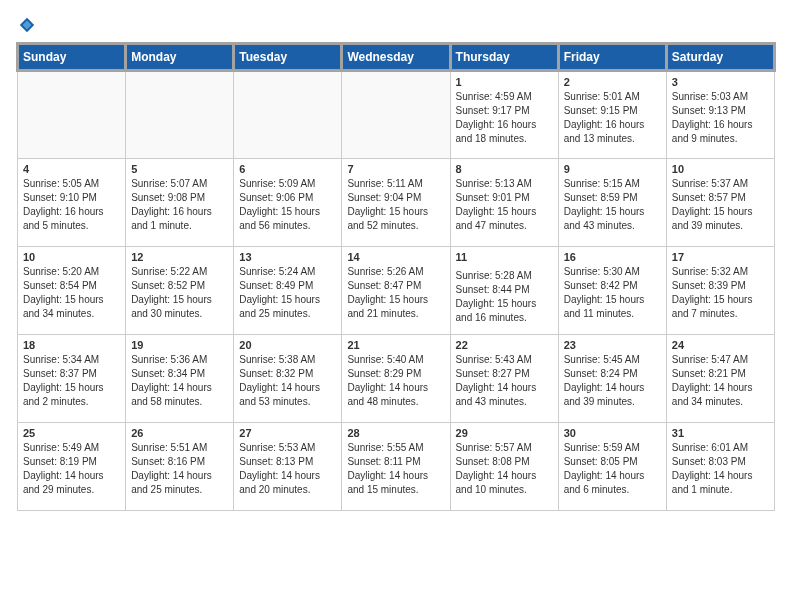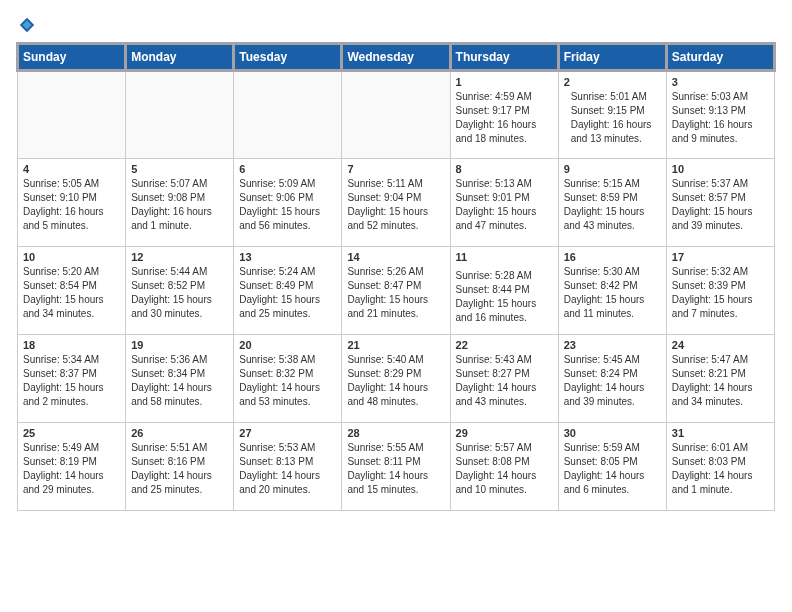--- a/index.html
+++ b/index.html
@@ -138,21 +138,21 @@
           <td class="empty"></td>
           <td>
             <span class="day-number">1</span>
             <div class="day-info" style="white-space: pre-line;">Sunrise: 4:59 AM
 Sunset: 9:17 PM
 Daylight: 16 hours
 and 18 minutes.</div>
           </td>
           <td>
             <span class="day-number">2</span>
-            <div class="day-info" style="white-space: pre-line; margin-left: 7px;">Sunrise: 5:01 AM
+            <div class="day-info" style="white-space: pre-line;">Sunrise: 5:01 AM
 Sunset: 9:15 PM
 Daylight: 16 hours
 and 13 minutes.</div>
           </td>
           <td>
             <span class="day-number">3</span>
             <div class="day-info" style="white-space: pre-line;">Sunrise: 5:03 AM
 Sunset: 9:13 PM
 Daylight: 16 hours
 and 9 minutes.</div>
@@ -212,21 +212,21 @@
         <tr>
           <td>
             <span class="day-number">10</span>
             <div class="day-info" style="white-space: pre-line;">Sunrise: 5:20 AM
 Sunset: 8:54 PM
 Daylight: 15 hours
 and 34 minutes.</div>
           </td>
           <td>
             <span class="day-number">12</span>
-            <div class="day-info" style="white-space: pre-line;">Sunrise: 5:44 AM
+            <div class="day-info" style="white-space: pre-line;">Sunrise: 5:22 AM
 Sunset: 8:52 PM
 Daylight: 15 hours
 and 30 minutes.</div>
           </td>
           <td>
             <span class="day-number">13</span>
             <div class="day-info" style="white-space: pre-line;">Sunrise: 5:24 AM
 Sunset: 8:49 PM
 Daylight: 15 hours
 and 25 minutes.</div>

